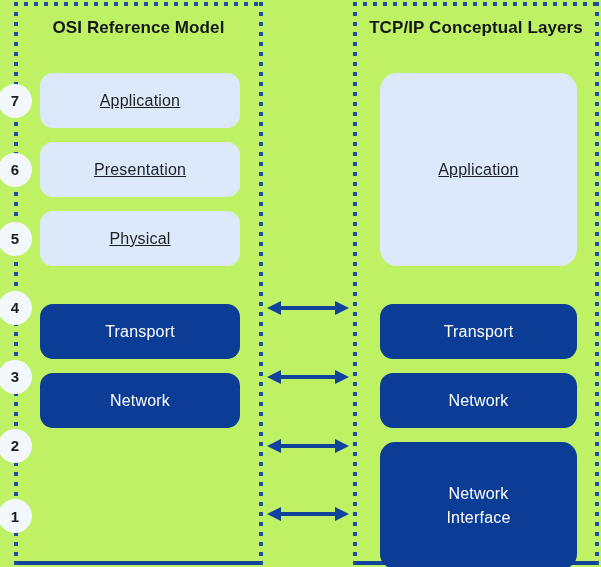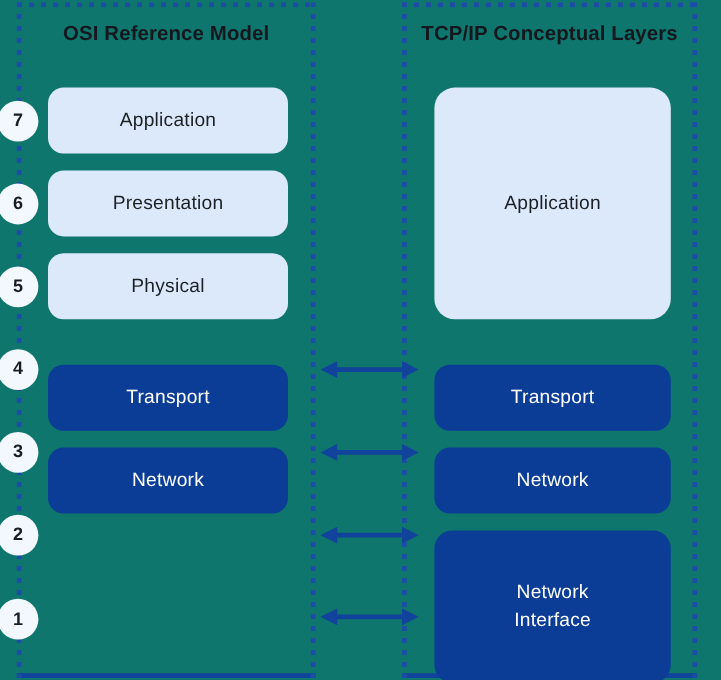--- a/index.html
+++ b/index.html
@@ -15,39 +15,39 @@
   *{box-sizing:border-box;}
   html,body{margin:0;padding:0;}
   body{
     font-family:"Liberation Sans","DejaVu Sans",sans-serif;
     background:#ffffff;
   }
   .canvas{
     position:relative;
     width:601px;
     height:567px;
-    background:#0f766e;
+    background:#bef264;
     overflow:hidden;
   }
   
   .panel{
     position:absolute;
     top:2px;
     height:563px;
     background-image:
       repeating-linear-gradient(90deg, var(--dot) 0 4px, transparent 4px 10px),
       repeating-linear-gradient(180deg, var(--dot) 0 4px, transparent 4px 10px),
       repeating-linear-gradient(180deg, var(--dot) 0 4px, transparent 4px 10px),
       linear-gradient(var(--accent), var(--accent));
     background-size:100% 4px, 4px 100%, 4px 100%, 100% 4px;
     background-position:0 0, 0 0, 100% 0, 0 100%;
     background-repeat:no-repeat;
   }
   .panel-left{left:14px;width:249px;}
-  .panel-right{left:335px;width:246px;}
+  .panel-right{left:353px;width:246px;}
   .panel-title{
     position:absolute;
     top:16px;left:0;right:0;
     margin:0;
     text-align:center;
     font-size:17px;
     font-weight:700;
     letter-spacing:0.1px;
     color:var(--title-text);
   }
@@ -62,21 +62,21 @@
     width:200px;
     height:100%;
     border-radius:13px;
     display:flex;
     align-items:center;
     justify-content:center;
     font-size:16px;
     font-weight:500;
     letter-spacing:0.2px;
   }
-  .light{background:var(--box-light);color:var(--light-text);}
+  .light{background:var(--box-light);color:var(--light-text);text-decoration:underline;}
   .dark{background:var(--box-dark);color:var(--dark-text);margin-top:24px;}
   .badge{
     position:absolute;
     left:-16px;
     top:50%;
     transform:translateY(-50%);
     width:34px;
     height:34px;
     border-radius:50%;
     background:var(--badge-bg);

